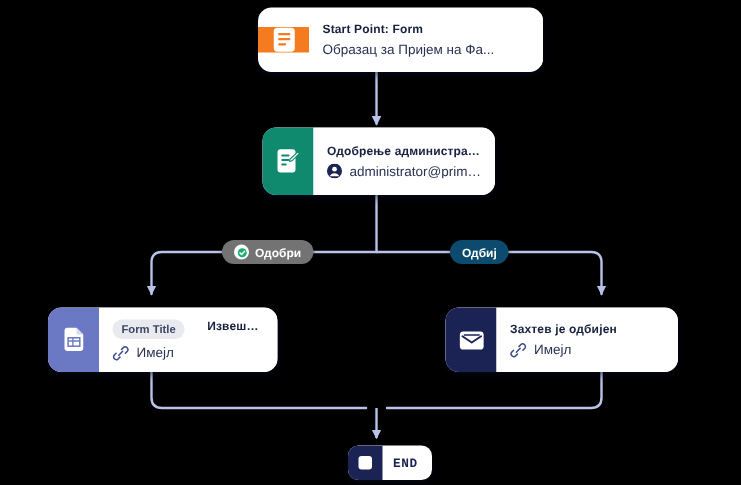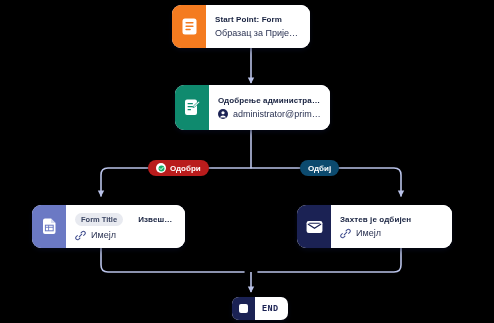--- a/index.html
+++ b/index.html
@@ -71,38 +71,37 @@
     white-space: nowrap;
     overflow: hidden;
   }
   .node-sub .sub-text {
     overflow: hidden;
     text-overflow: ellipsis;
     white-space: nowrap;
   }
   .title-row {
     display: flex;
-    align-items: center;
     gap: 15px;
     min-width: 0;
   }
   .chip {
     display: inline-block;
     background: #e8eaf0;
     color: #3c4663;
     font-size: 7.5px;
     font-weight: bold;
     border-radius: 7px;
     padding: 2px 6px;
     white-space: nowrap;
     flex: 0 0 auto;
   }
 
   
-  #node-start     { left: 172px; top: 5px;   width: 138px; height: 43px; }
+  #node-start     { left: 172px; top: 5px;   width: 190px; height: 43px; align-items: center; }
   #node-start  .node-icon { background: #f47b20; }
 
   #node-approval  { left: 175px; top: 85px;  width: 155px; height: 45px; }
   #node-approval .node-icon { background: #0f8a6e; }
 
   #node-report    { left: 32px;  top: 205px; width: 153px; height: 43px; }
   #node-report   .node-icon { background: #6b79c4; }
 
   #node-rejected  { left: 297px; top: 205px; width: 155px; height: 43px; }
   #node-rejected .node-icon { background: #1b2254; }
@@ -116,21 +115,21 @@
     height: 16px;
     padding: 0 8px;
     border-radius: 9px;
     font-size: 8px;
     font-weight: bold;
     color: #ffffff;
     white-space: nowrap;
     z-index: 6;
     box-shadow: 0 1px 3px rgba(0,0,0,0.4);
   }
-  #pill-approve { left: 148px; top: 160px; background: #b91c1c; }
+  #pill-approve { left: 148px; top: 160px; background: #737373; }
   #pill-reject  { left: 300px; top: 160px; background: #0c4a6e; }
   .pill-badge {
     width: 10px;
     height: 10px;
     border-radius: 50%;
     background: #ffffff;
     display: flex;
     align-items: center;
     justify-content: center;
     flex: 0 0 auto;

